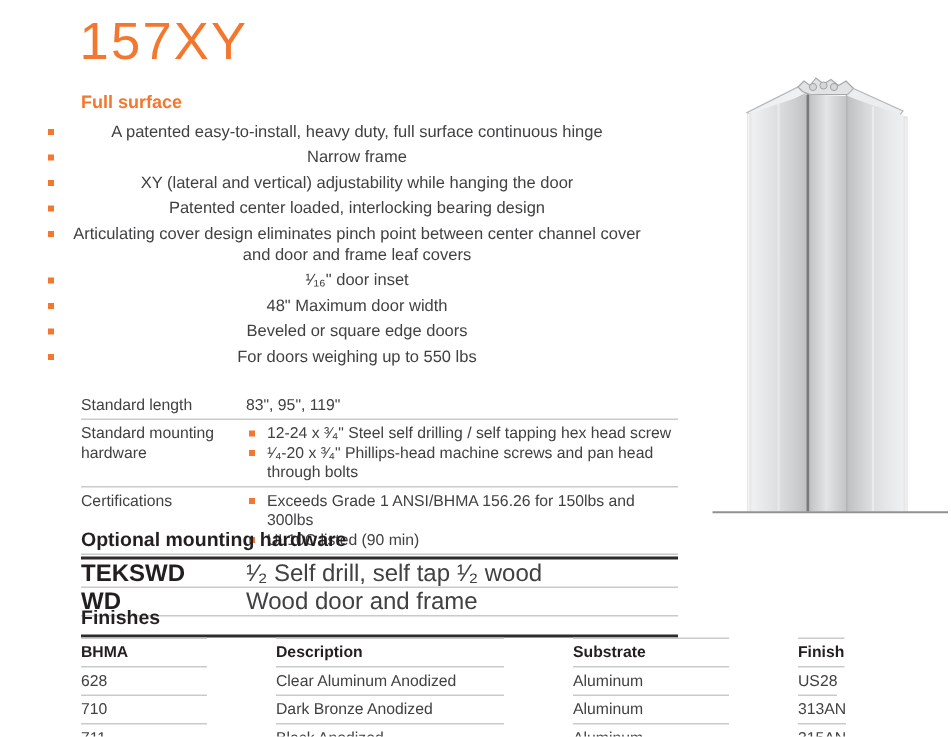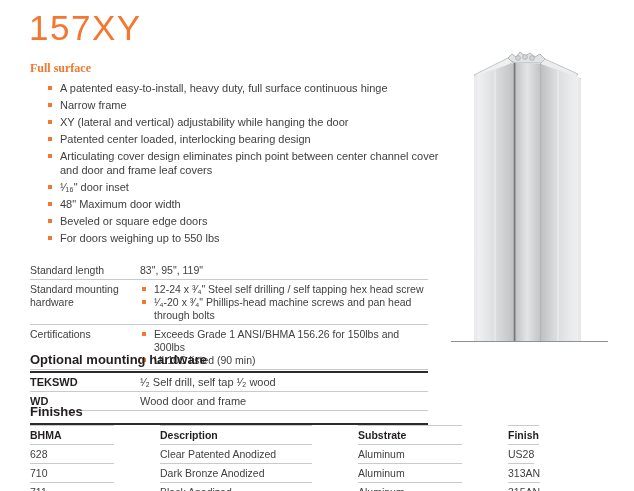--- a/index.html
+++ b/index.html
@@ -1,31 +1,31 @@
 <!DOCTYPE html>
 <html style="--accent: #F4772F;"><head>
 <meta charset="utf-8">
 <style>
   html,body{margin:0;padding:0;}
   body{
     width:634px;height:491px;background:#ffffff;position:relative;overflow:hidden;
     font-family:"Liberation Sans","DejaVu Sans",sans-serif;color:#414042;
     -webkit-font-smoothing:antialiased;
   }
-  .abs{position:absolute;}
+  .abs{position:absolute;margin-left:24px;}
   
   .title{
     left:29px;top:10px;font-size:35px;font-weight:300;color:var(--accent);
     letter-spacing:1.5px;line-height:1;
   }
   .subtitle{
-    left:30px;top:61px;font-size:12px;font-weight:bold;color:var(--accent);font-family:Liberation Serif, serif;
+    left:30px;top:61px;font-size:12px;font-weight:bold;color:var(--accent);
   }
   
-  .features{left:46px;top:81px;width:402px;list-style:none;margin:0;padding:0;}
+  .features{left:30px;top:81px;width:402px;list-style:none;margin:0;padding:0;text-align:center;}
   .features li{
     font-size:11px;line-height:14px;margin-bottom:3px;
     padding-left:14px;position:relative;
   }
   .sq{
     display:inline-block;width:4px;height:4px;background:var(--accent);
     position:absolute;left:2px;top:5px;
   }
   
   .section h2{
@@ -39,21 +39,21 @@
     font-size:10.5px;line-height:13px;
   }
   .spec-label{width:110px;flex:0 0 110px;}
   .spec-val{flex:1;}
   .bline{position:relative;padding-left:14px;}
   .bline .sq{top:4px;}
   
   .opt{left:30px;top:352px;width:398px;}
   .opt-row{
     display:flex;border-bottom:1px solid #c9cacb;padding:3px 0 2px 0;
-    font-size:11px;line-height:13px;
+    font-size:16px;line-height:13px;
   }
   .opt-code{width:110px;flex:0 0 110px;font-weight:bold;color:#231f20;}
   
   .fin{left:30px;top:404px;width:398px;}
   .fin-grid{display:grid;grid-template-columns:84px 152px 104px 1fr;gap:46px;}
   .fin-grid > div{
     font-size:10.5px;line-height:13px;padding:3px 0 2px 0;
     border-bottom:1px solid #c9cacb;
   }
   .fin-head > div{font-weight:bold;color:#231f20;border-top:1px solid #c9cacb;}
@@ -114,21 +114,21 @@
 <section class="abs section fin">
   <h2>Finishes</h2>
   <div class="fin-grid fin-head">
     <div>BHMA</div>
     <div>Description</div>
     <div>Substrate</div>
     <div>Finish</div>
   </div>
   <div class="fin-grid">
     <div>628</div>
-    <div>Clear Patented Anodized</div>
+    <div>Clear Aluminum Anodized</div>
     <div>Aluminum</div>
     <div>US28</div>
   </div>
   <div class="fin-grid">
     <div>710</div>
     <div>Dark Bronze Anodized</div>
     <div>Aluminum</div>
     <div>313AN</div>
   </div>
   <div class="fin-grid">

